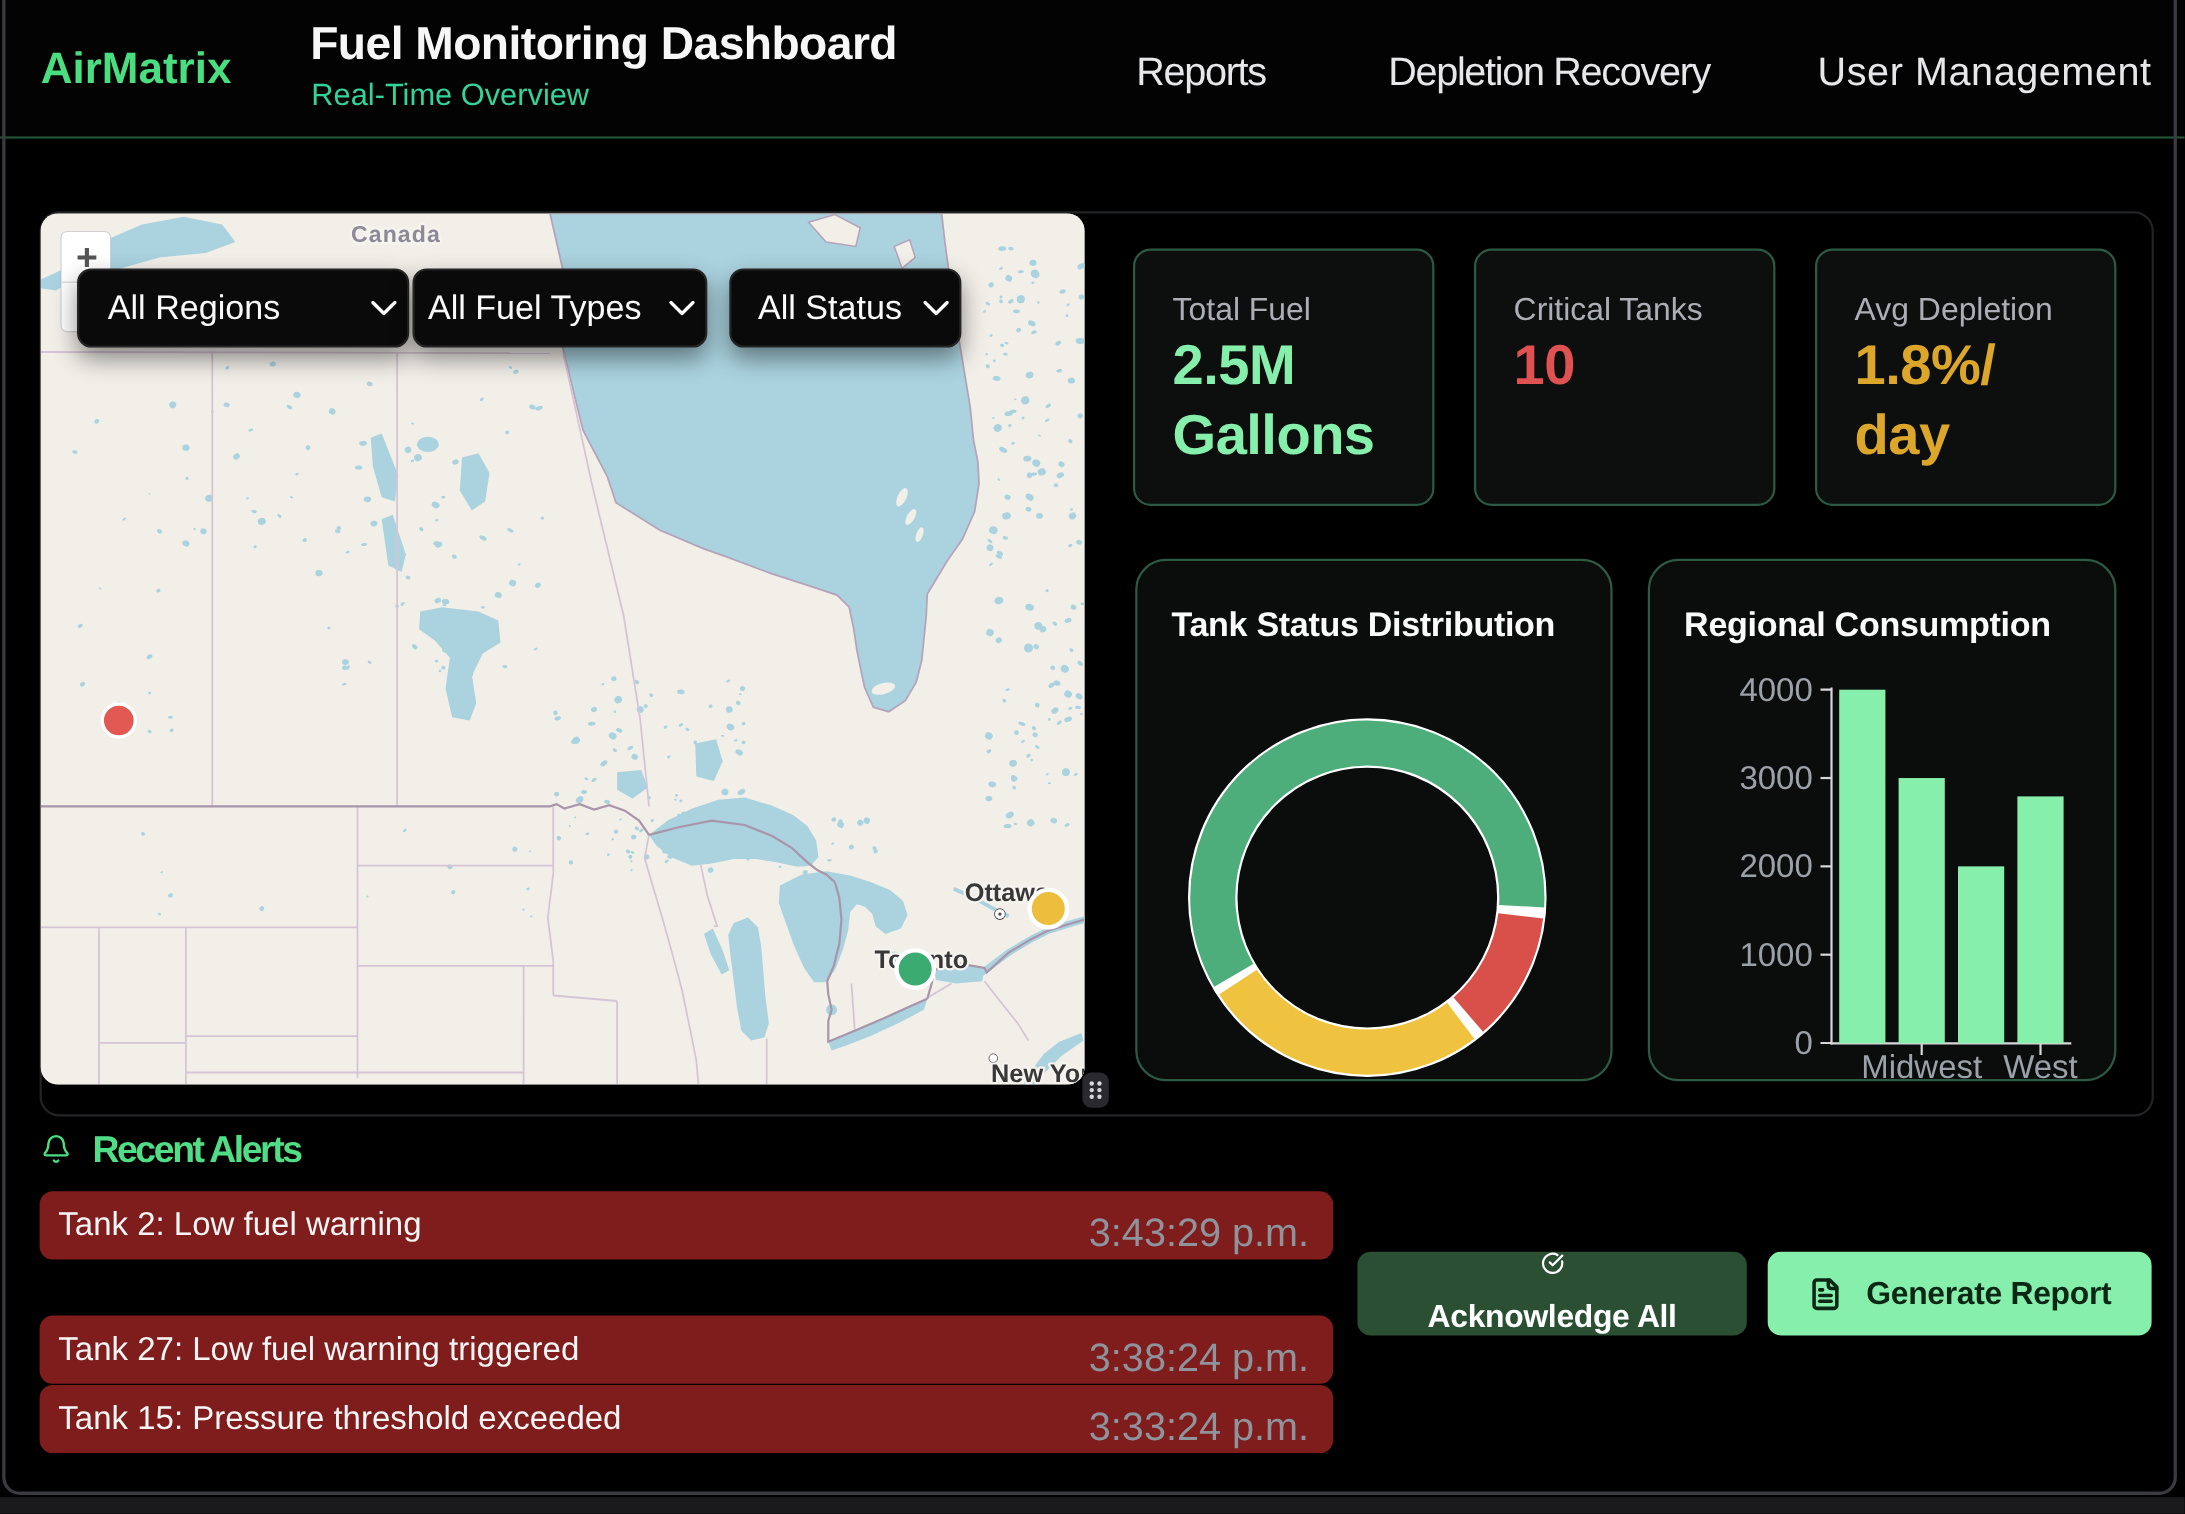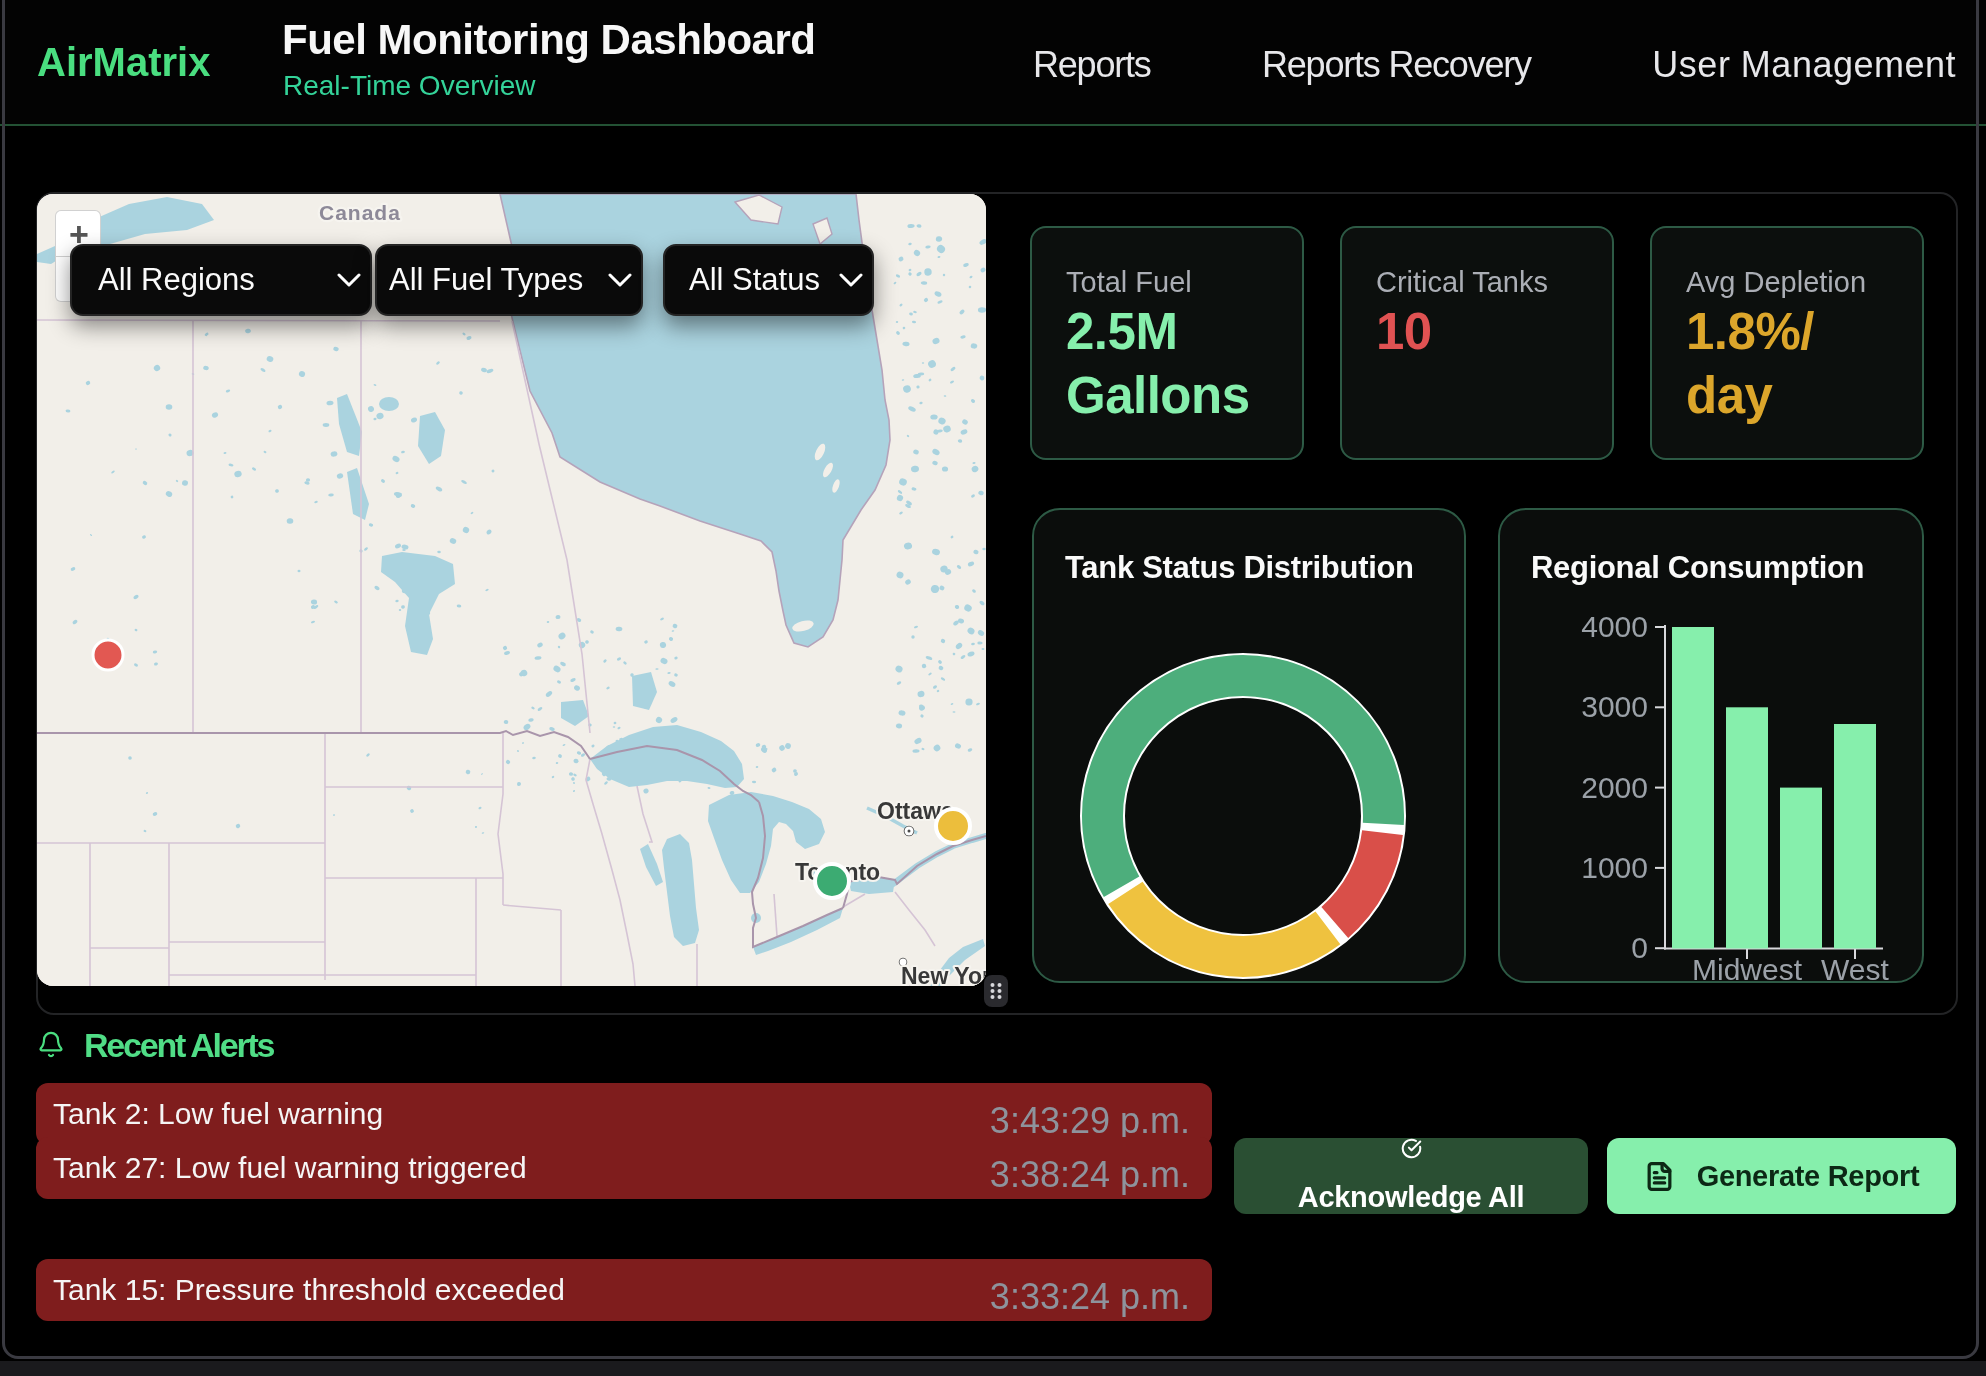--- a/index.html
+++ b/index.html
@@ -44,21 +44,21 @@
   border:3px solid #3a3a41; border-radius:16px; pointer-events:none; }
 svg { display:block; }
 text { font-family:"Liberation Sans",sans-serif; }
 </style></head>
 <body>
 <div id="header">
   <div id="logo">AirMatrix</div>
   <div id="title">Fuel Monitoring Dashboard</div>
   <div id="subtitle">Real-Time Overview</div>
   <div class="nav" style="left:1033px;">Reports</div>
-  <div class="nav" style="left:1262px;">Reports Recovery</div>
+  <div class="nav" style="left:1262px;">Depletion Recovery</div>
   <div class="nav" style="right:30px; letter-spacing:0.5px;">User Management</div>
 </div>
 
 <div id="panel"></div>
 
 <div id="mapwrap">
   <svg width="949" height="792" viewBox="0 0 949 792">
   <rect width="949" height="792" fill="#f2efe9"></rect>
 <g fill="#aad3df">
         <ellipse cx="887" cy="89" rx="3.2" ry="1.7" transform="rotate(3 887 89)"></ellipse>
@@ -583,21 +583,21 @@
     <svg width="28" height="31" viewBox="0 0 24 24" fill="none" stroke="#4ade80" stroke-width="1.9" stroke-linecap="round" stroke-linejoin="round">
       <path d="M10.268 21a2 2 0 0 0 3.464 0"></path>
       <path d="M3.262 15.326A1 1 0 0 0 4 17h16a1 1 0 0 0 .74-1.673C19.41 13.956 18 12.499 18 8A6 6 0 0 0 6 8c0 4.499-1.411 5.956-2.738 7.326"></path>
     </svg>
   </div>
 <div id="alerthead">Recent Alerts</div>
 <div class="row" style="top:1083px;">
     <div class="t">Tank 2: Low fuel warning</div>
     <div class="tm">3:43:29 p.m.</div>
   </div>
-<div class="row" style="top:1137px;padding-left:13px;">
+<div class="row" style="top:1196px;padding-left:13px;">
     <div class="t">Tank 27: Low fuel warning triggered</div>
     <div class="tm">3:38:24 p.m.</div>
   </div>
 <div class="row" style="top:1259px;">
     <div class="t">Tank 15: Pressure threshold exceeded</div>
     <div class="tm">3:33:24 p.m.</div>
   </div>
 
 <div class="btn" id="ack">
     <svg width="31" height="31" viewBox="0 0 24 24" fill="none" stroke="#ffffff" stroke-width="2.3" stroke-linecap="round" stroke-linejoin="round">

